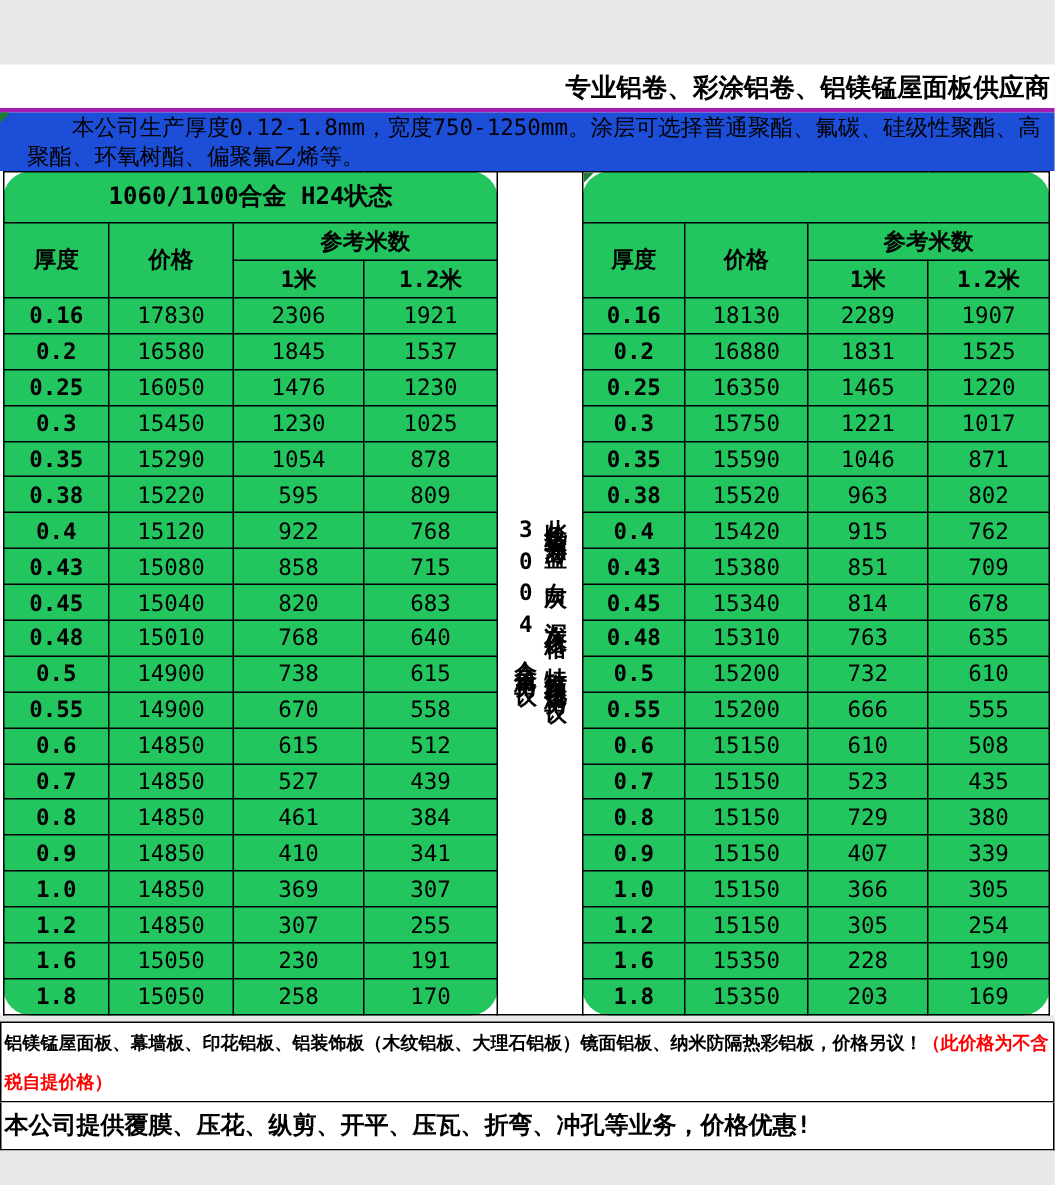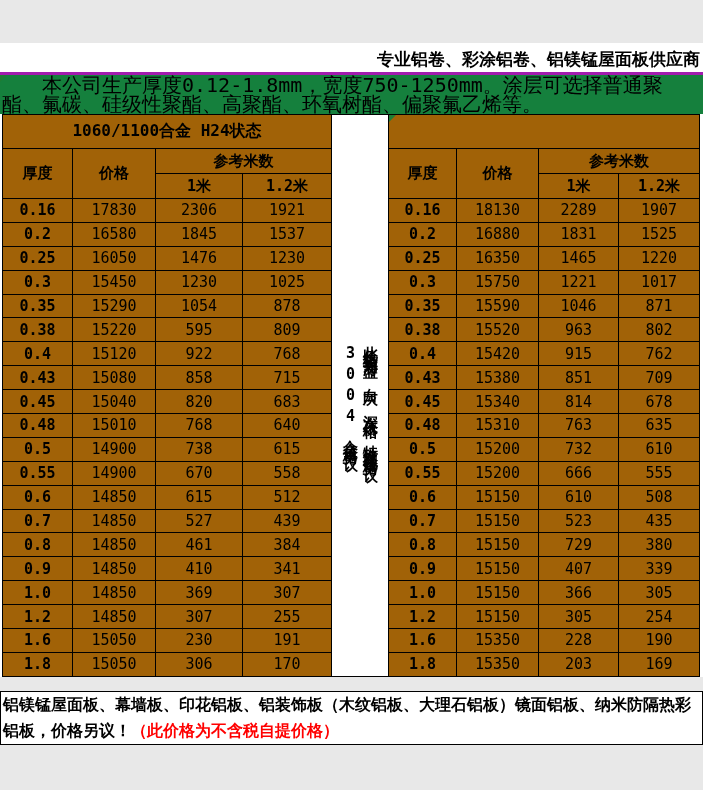--- a/index.html
+++ b/index.html
@@ -13,31 +13,31 @@
   .top-gray{height:43px;background:#e8e8e8;}
   
   .title-row{
     height:32px;line-height:32px;background:#fff;
     text-align:right;font-weight:bold;font-size:17px;
     padding-right:3px;box-sizing:border-box;
     border-bottom:3px solid #a21caf;
   }
   
   .intro-row{
-    position:relative;background:#15803d;height:39px;box-sizing:border-box;
-    font-size:20px;line-height:19px;padding:1px 2px 0 2px;
+    position:relative;background:#1d4ed8;height:39px;box-sizing:border-box;
+    font-size:15px;line-height:19px;padding:1px 2px 0 18px;
   }
   .intro-row p{margin:0;text-indent:2em;}
   .flag{
     position:absolute;left:0;top:0;width:0;height:0;
     border-top:7px solid #1e7d34;border-right:7px solid transparent;
   }
   
   .tables-band{display:flex;flex-direction:row;background:#fff;padding-left:2px;box-sizing:border-box;}
-  table.price-table{border-collapse:collapse;table-layout:fixed;background:#a16207;}
+  table.price-table{border-collapse:collapse;table-layout:fixed;background:#22c55e;border-radius:19px;}
   table.price-table th,table.price-table td{
     border:1px solid #000;text-align:center;vertical-align:middle;
     padding:0;font-size:15px;overflow:hidden;
   }
   tr.h1 th{height:33px;font-size:16px;font-weight:bold;position:relative;}
   tr.h2 th{height:24px;font-weight:bold;}
   tr.h3 th{height:24px;font-weight:bold;}
   tbody.data tr{height:23.9px;}
   tbody.data td{font-size:15px;}
   tbody.data td.th-bold{font-weight:bold;font-size:15px;}
@@ -47,23 +47,23 @@
     border-top:1px solid #000;border-bottom:1px solid #000;
     display:flex;flex-direction:row;justify-content:center;align-items:center;
     gap:1px;
   }
   .vtext{
     writing-mode:vertical-rl;text-orientation:upright;
     font-weight:bold;font-size:15px;letter-spacing:3px;white-space:pre;
   }
   
   .footer-note1{
-    margin-top:14px;border:1px solid #000;background:#fff;
+    margin-top:4px;border:1px solid #000;background:#fff;
     min-height:50px;box-sizing:content-box;
-    font-size:16px;font-weight:bold;line-height:26px;padding:0 2px;
+    font-size:12px;font-weight:bold;line-height:26px;padding:0 2px;
   }
   .footer-note1 .red{color:#ff0000;}
   .footer-note2{
     border:1px solid #000;border-top:none;background:#fff;
     height:31px;line-height:30px;font-size:16px;font-weight:bold;padding:0 2px;
   }
   .bottom-gray{height:22px;background:#e8e8e8;}
 </style>
 </head>
 <body>
@@ -213,21 +213,21 @@
           </tr>
           <tr>
             <td class="th-bold">1.6</td>
             <td>15050</td>
             <td>230</td>
             <td>191</td>
           </tr>
           <tr>
             <td class="th-bold">1.8</td>
             <td>15050</td>
-            <td>306</td>
+            <td>258</td>
             <td>170</td>
           </tr>
         </tbody>
     </table>
 
     <div class="middle-cell">
       <span class="vtext">3004合金价格另议</span>
       <span class="vtext">此价格表为海蓝 白灰 深灰价格，特殊颜色价格另议</span>
     </div>
 
@@ -377,16 +377,17 @@
           </tr>
         </tbody>
     </table>
 
   </div>
 
   <div class="footer-note1">
     <span>铝镁锰屋面板、幕墙板、印花铝板、铝装饰板（木纹铝板、大理石铝板）镜面铝板、纳米防隔热彩铝板，价格另议！</span><span class="red">（此价格为不含税自提价格）</span>
   </div>
 
+  <div class="footer-note2">本公司提供覆膜、压花、纵剪、开平、压瓦、折弯、冲孔等业务，价格优惠!</div>
 
   <div class="bottom-gray"></div>
 
 </div>
 
 </body></html>

